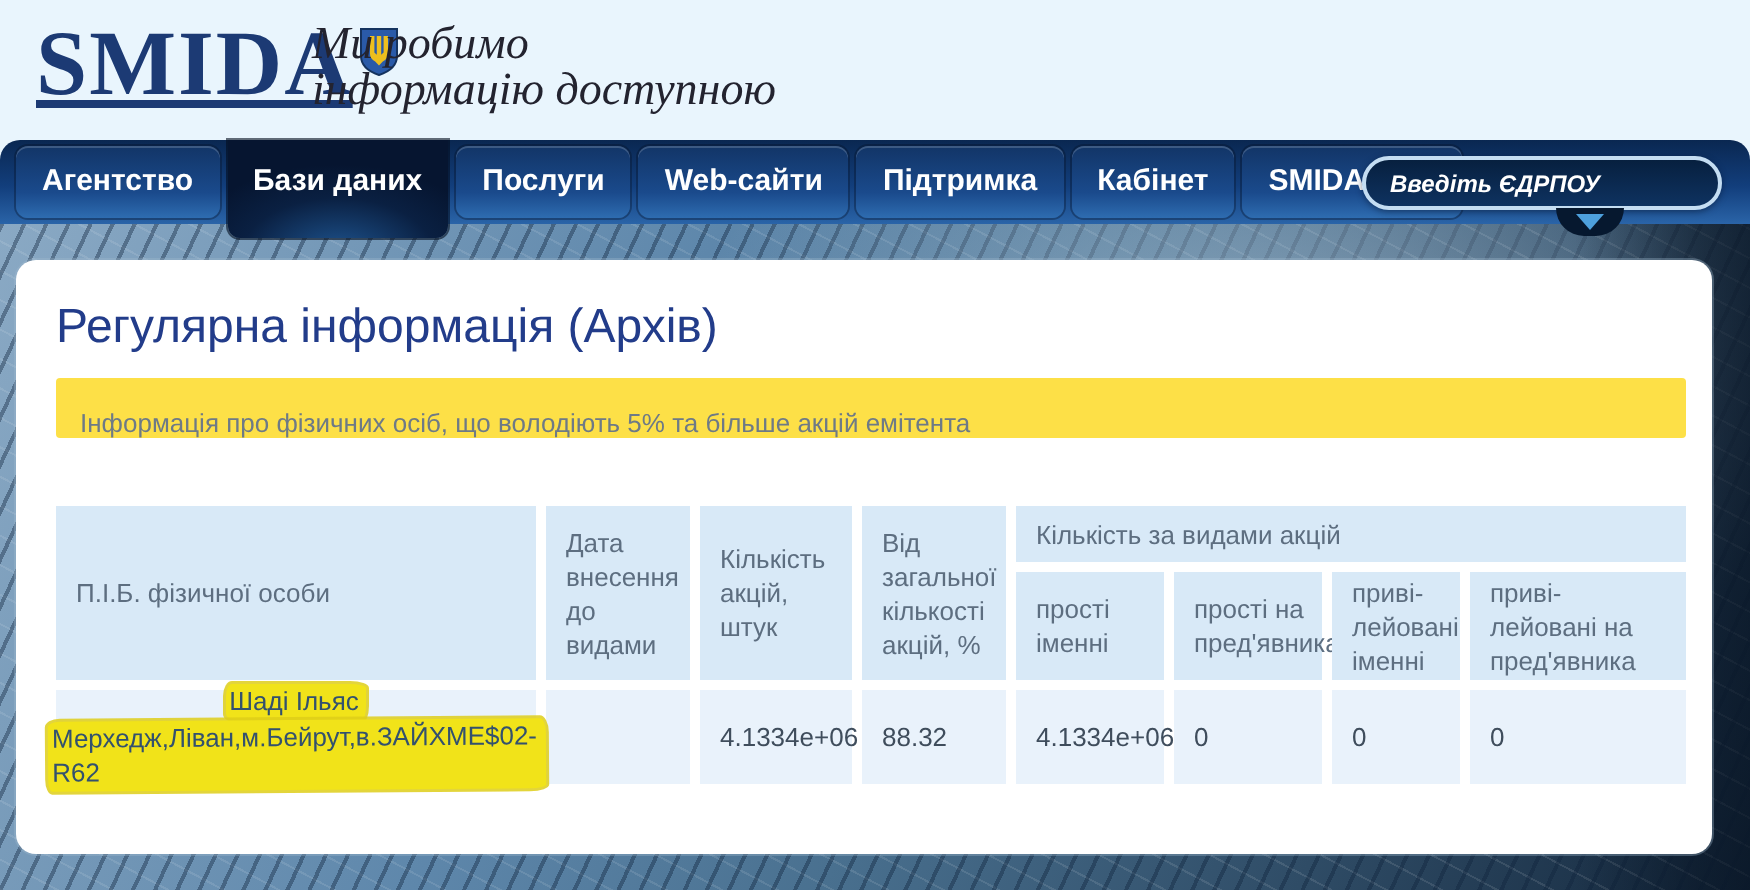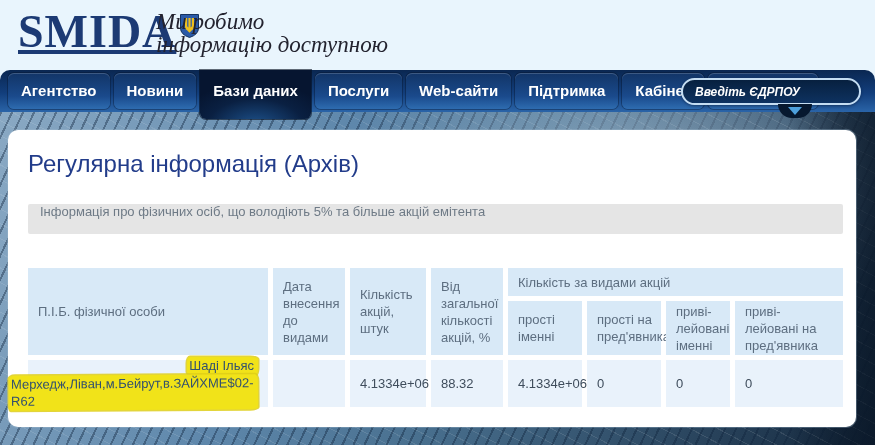--- a/index.html
+++ b/index.html
@@ -47,40 +47,40 @@
       linear-gradient(90deg, rgba(5,16,30,0) 0%, rgba(5,16,30,0) 90%, rgba(8,20,35,0.55) 97%, rgba(8,20,35,0.7) 100%),
       radial-gradient(ellipse 460px 300px at 72% 22%, rgba(200,222,240,0.55), rgba(200,222,240,0) 62%),
       repeating-linear-gradient(115deg, rgba(15,35,60,0.40) 0px, rgba(15,35,60,0.40) 2px, rgba(120,160,195,0) 2px, rgba(120,160,195,0) 10px),
       repeating-linear-gradient(28deg, rgba(255,255,255,0.10) 0px, rgba(255,255,255,0.10) 1px, transparent 1px, transparent 13px),
       linear-gradient(115deg, #8aa9c4 0%, #5e87ab 35%, #49708f 55%, #2f4c66 78%, #14273c 100%); }
 
   
   .card { position:absolute; left:8px; top:130px; width:848px; height:297px; background:#ffffff;
           border-radius:10px; box-shadow:0 0 0 1px rgba(160,185,205,0.35); padding:12px 0 0 20px; }
   .page-title { font-size:24px; font-weight:normal; color:#223c8a; margin-top:8px; }
-  .info-banner { width:815px; height:30px; margin-top:26px; background:#e5e5e5; border-radius:2px;
-                 display:flex; align-items:flex-start; padding-left:12px; font-size:13px; color:#6e7a86; }
+  .info-banner { width:815px; height:30px; margin-top:11px; background:#fde047; border-radius:2px;
+                 display:flex; align-items:flex-end; padding-left:12px; font-size:13px; color:#6e7a86; }
 
   
   .tbl { margin-top:34px; display:grid; width:815px;
          grid-template-columns:240px 72px 76px 72px 74px 74px 64px 108px;
          grid-template-rows:28px 54px 47px; gap:5px; }
   .th { background:#d8e9f7; color:#5d6e80; font-size:13px; line-height:17px;
         padding:4px 10px; display:flex; align-items:center; }
   .td { background:#e9f2fb; color:#3f4d5c; font-size:13px; padding:4px 10px;
         display:flex; align-items:center; }
   .th-name { grid-column:1; grid-row:1/3; }
   .th-date { grid-column:2; grid-row:1/3; }
   .th-qty  { grid-column:3; grid-row:1/3; }
   .th-pct  { grid-column:4; grid-row:1/3; }
   .th-group{ grid-column:5/9; grid-row:1; }
   .th-s1 { grid-column:5; grid-row:2; } .th-s2 { grid-column:6; grid-row:2; }
   .th-s3 { grid-column:7; grid-row:2; } .th-s4 { grid-column:8; grid-row:2; }
   .row3 { grid-row:3; }
-  .td-name { flex-direction:column; align-items:flex-end; justify-content:center; line-height:17px; }
+  .td-name { flex-direction:column; align-items:center; justify-content:center; line-height:17px; }
   .hl { display:inline-block; background:#f1e319; color:#33516e; padding:0 4px 1px 2px;
         border-radius:3px 8px 2px 6px / 6px 2px 7px 3px;
         box-shadow:0 0 0 1.5px rgba(222,206,25,0.85); }
   .hl2 { transform:rotate(-0.4deg); border-radius:6px 3px 8px 2px / 3px 7px 2px 6px; }
 </style>
 </head>
 <body>
 
 <div class="viewport">
 
@@ -95,21 +95,20 @@
       </span>
     </div>
     <div class="tagline">
       <div>Ми робимо</div>
       <div>інформацію доступною</div>
     </div>
   </div>
 
   <nav class="navbar">
     <div class="nav-item"><span>Агентство</span></div>
-    <div class="nav-item"><span>Новини</span></div>
     <div class="nav-item active"><span>Бази даних</span></div>
     <div class="nav-item"><span>Послуги</span></div>
     <div class="nav-item"><span>Web-сайти</span></div>
     <div class="nav-item"><span>Підтримка</span></div>
     <div class="nav-item"><span>Кабінет</span></div>
     <div class="nav-item"><span>SMIDA XML</span></div>
 
     <div class="search-box">
       <input class="search-input" type="text" placeholder="Введіть ЄДРПОУ" style="">
 

